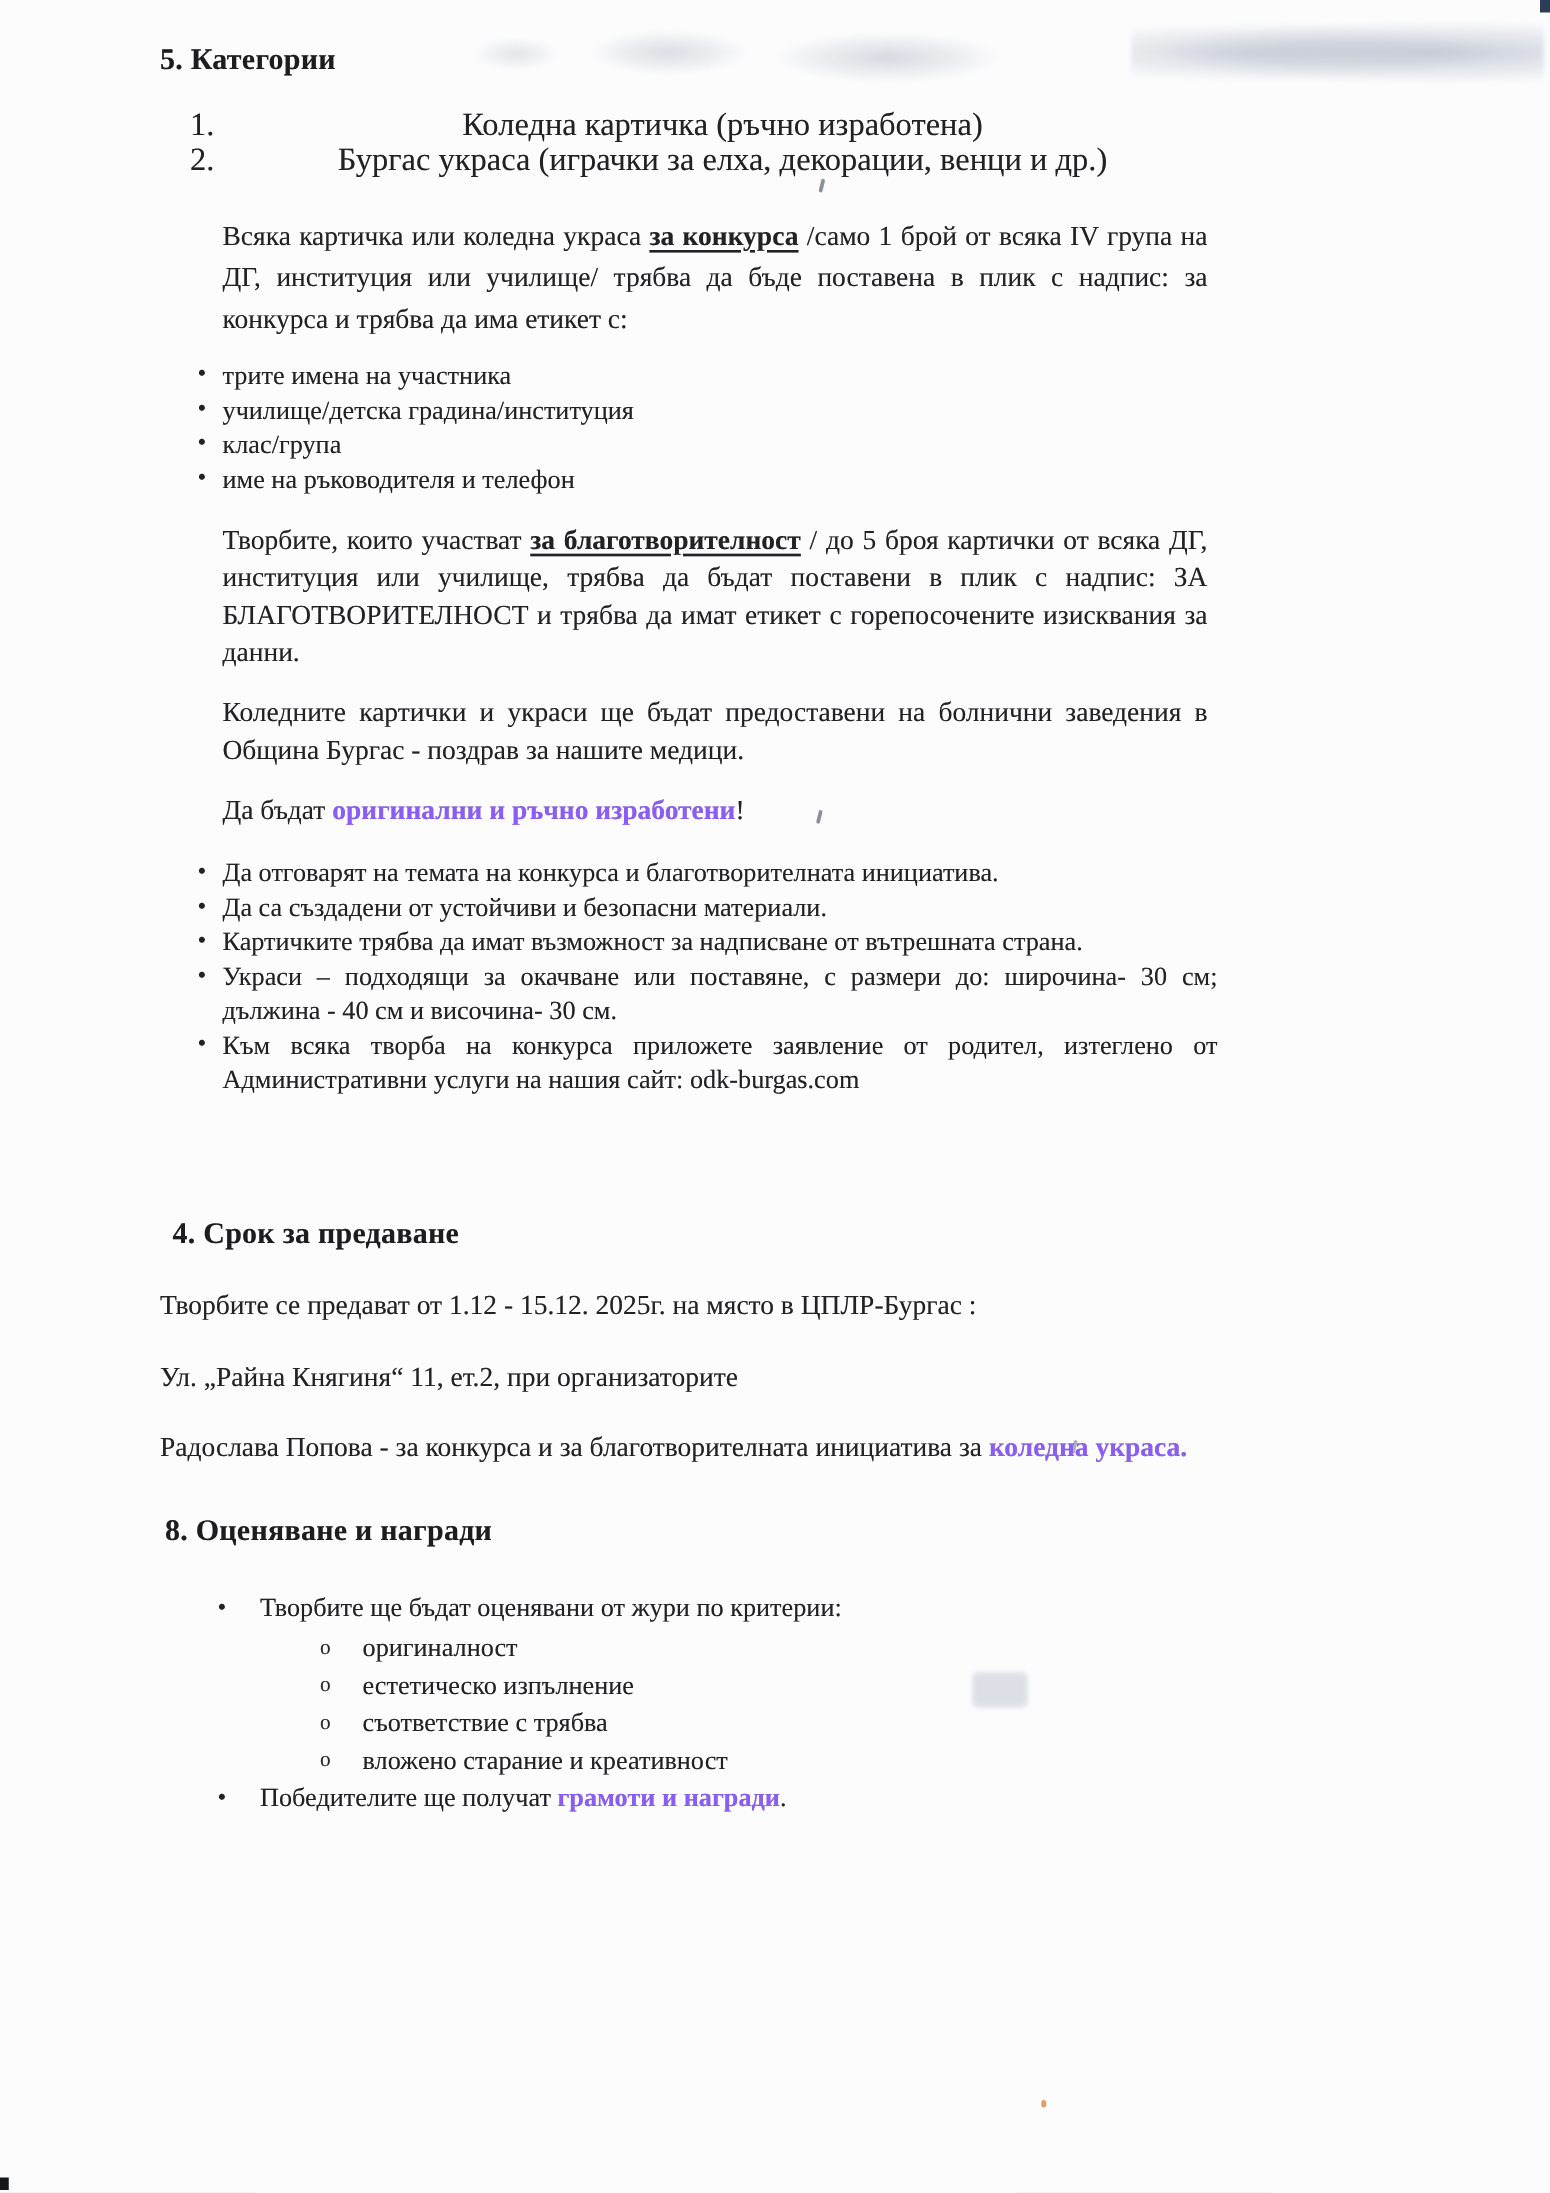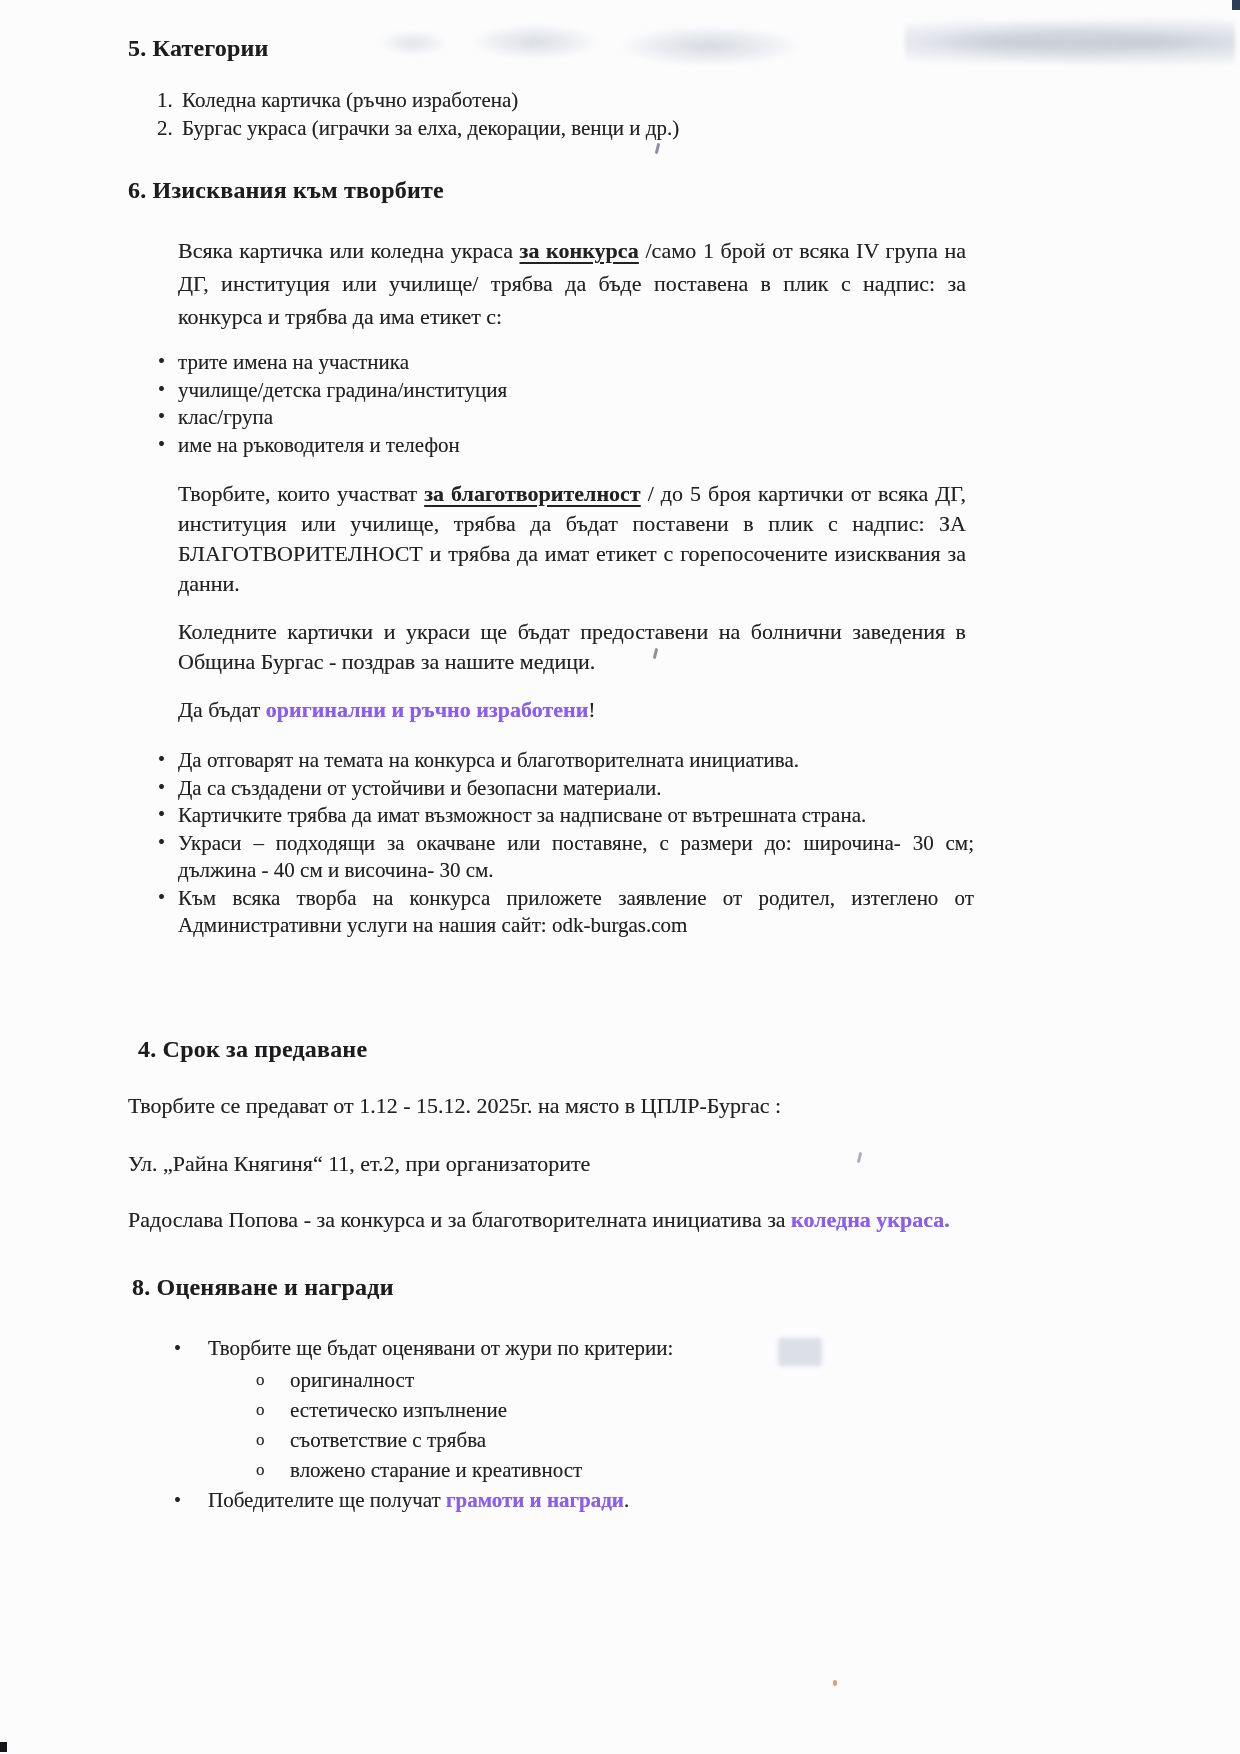--- a/index.html
+++ b/index.html
@@ -8,21 +8,21 @@
     background:#fcfcfd;overflow:hidden;color:#222224;
     font-family:"Liberation Serif","DejaVu Serif",serif;
     text-shadow:0 0 .4px rgba(20,20,24,.4);
   }
   .content{position:absolute;left:128px;top:34px;width:846px;}
   h2{font-size:24px;line-height:28px;margin:0;font-weight:700;color:#1d1d1f;letter-spacing:.2px;}
   .body{font-size:22px;line-height:30px;margin:0;}
   .just{text-align:justify;}
   .indent{margin-left:50px;width:788px;}
   .p1{line-height:33px;}
-  ol.cats{margin:24px 0 0 0;padding-left:50px;font-size:21px;line-height:28px;}
+  ol.cats{margin:24px 0 0 0;padding-left:50px;font-size:26px;line-height:28px;text-align:center;}
   ol.cats li{padding-left:4px;}
   ul{list-style:none;margin:0;padding:0;}
   .dots>li{position:relative;padding-left:50px;font-size:21px;line-height:27.5px;}
   .dots>li>.mk{position:absolute;left:30px;top:-1px;font-size:20px;}
   .mt-ol{margin-top:24px;}
   .mt-s6{margin-top:34px;}
   .mt-p1{margin-top:30px;}
   .mt-ul1{margin-top:16px;}
   .mt-p2{margin-top:20px;}
   .mt-p3{margin-top:18px;}
@@ -77,21 +77,20 @@
   <div class="art speck"></div>
 
   <div class="content">
 
     <h2>5. Категории</h2>
     <ol class="cats mt-ol">
       <li><span>Коледна картичка (ръчно изработена)</span></li>
       <li><span>Бургас украса (играчки за елха, декорации, венци и др.)</span></li>
     </ol>
 
-    <h2 class="mt-s6">6. Изисквания към творбите</h2>
 
     <p class="body p1 just indent mt-p1"><span>Всяка картичка или коледна украса </span><span class="bu">за конкурса</span><span> /само 1 брой от всяка IV група на ДГ, институция или училище/ трябва да бъде поставена в плик с надпис: за конкурса  и трябва да има етикет с:</span></p>
 
     <ul class="dots mt-ul1">
       <li><span class="mk">•</span><span>трите имена на участника</span></li>
       <li><span class="mk">•</span><span>училище/детска градина/институция</span></li>
       <li><span class="mk">•</span><span>клас/група</span></li>
       <li><span class="mk">•</span><span>име на ръководителя и телефон</span></li>
     </ul>
 

